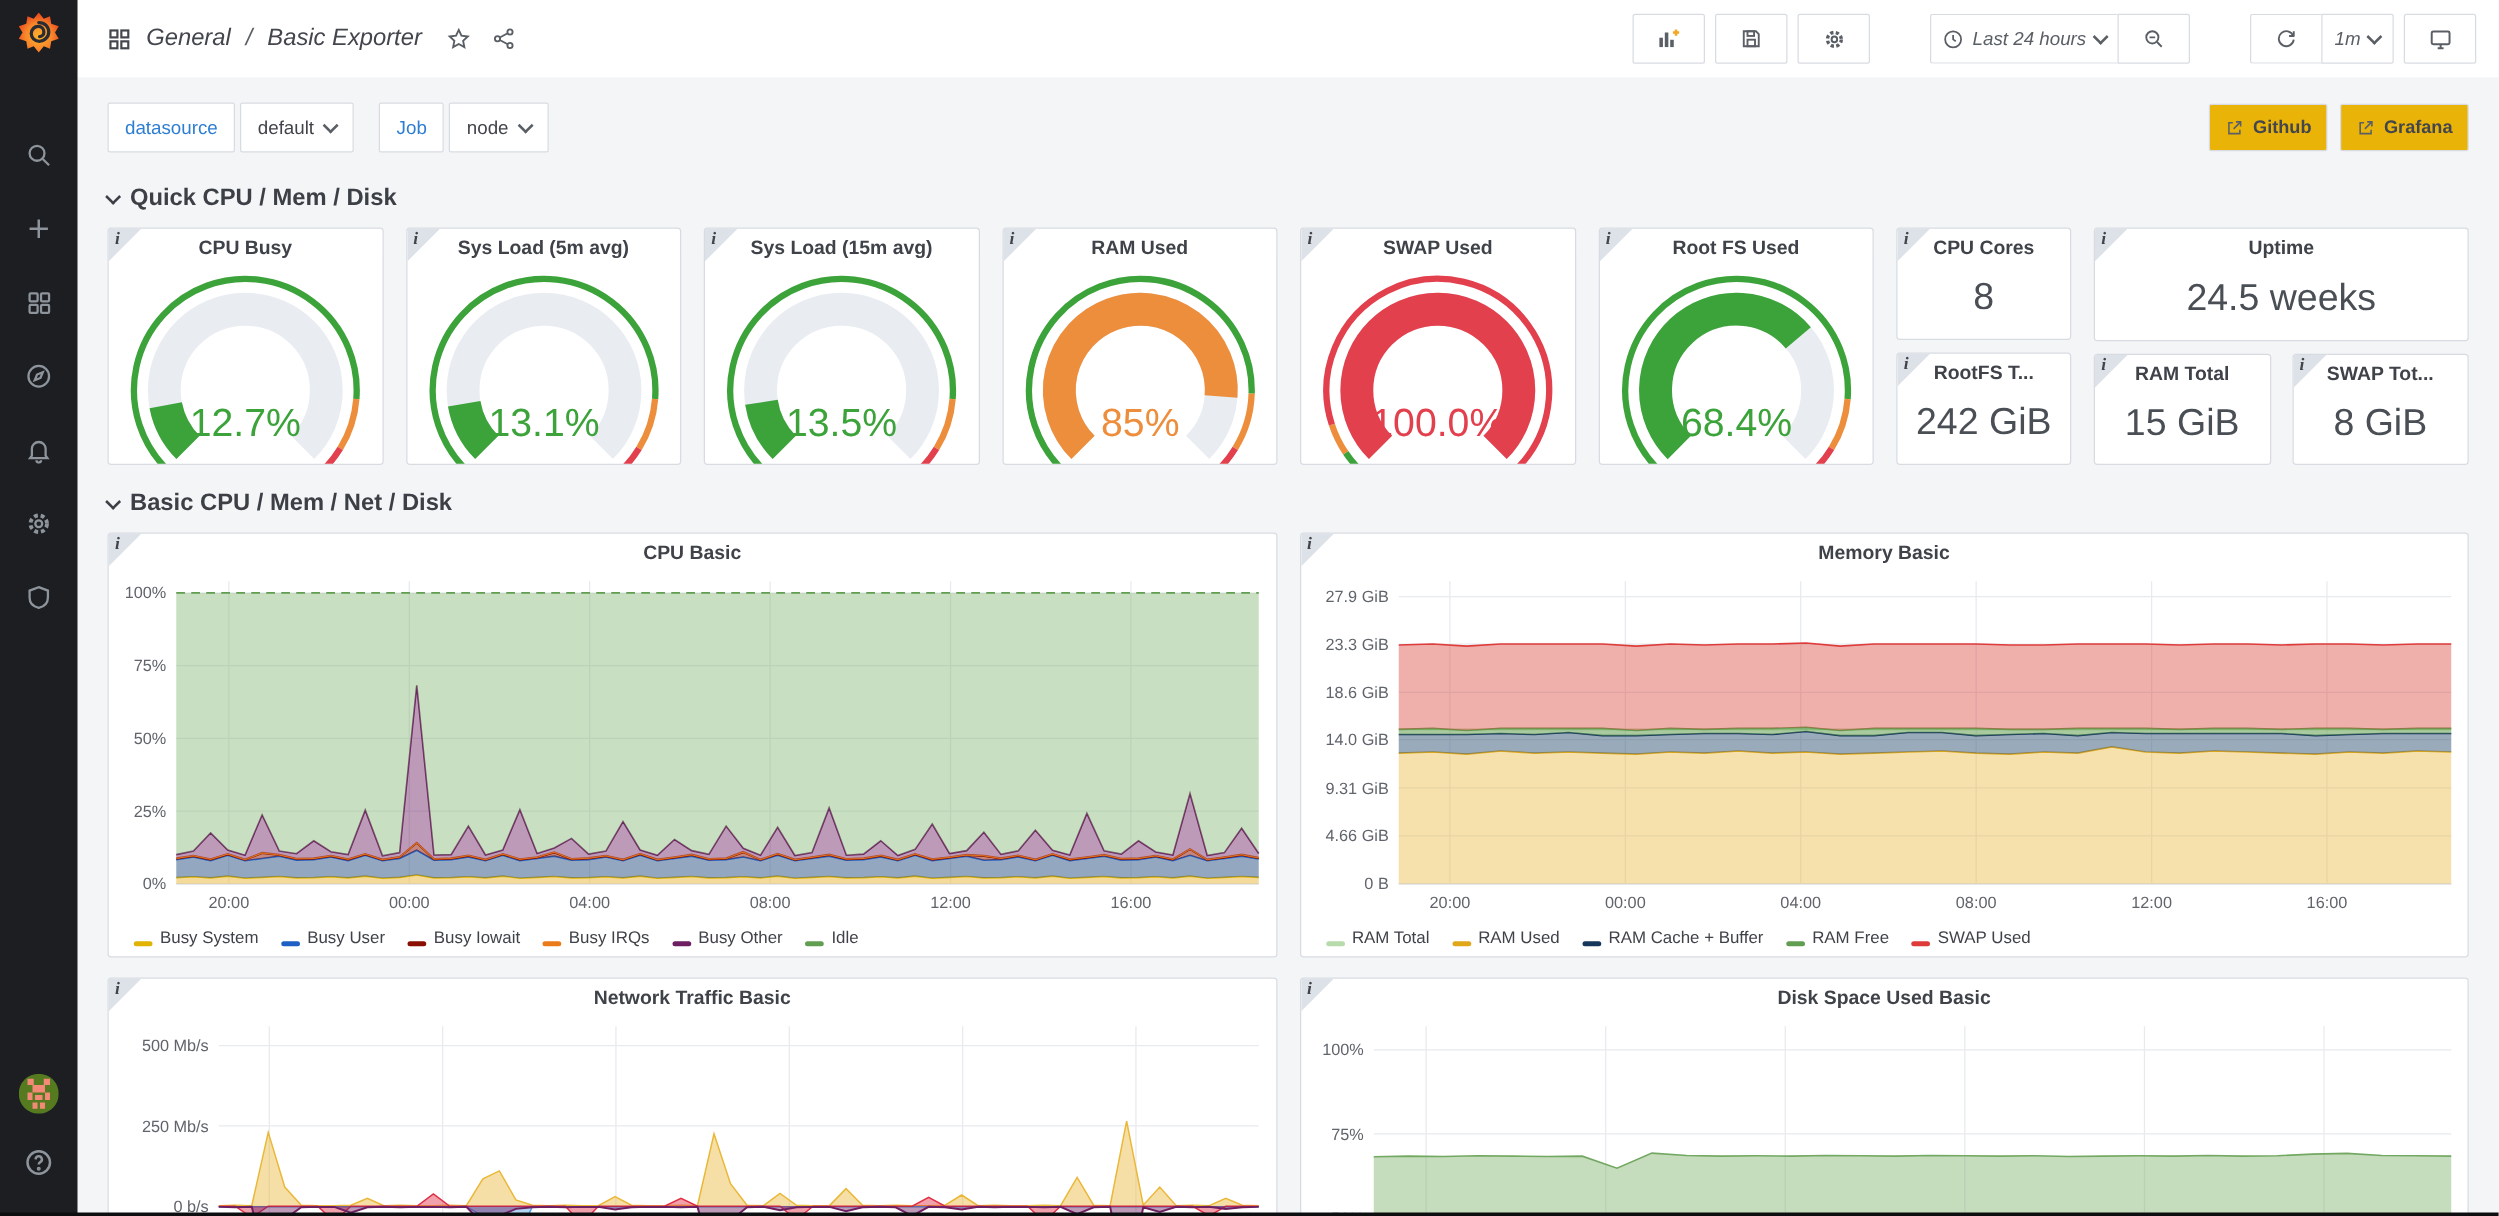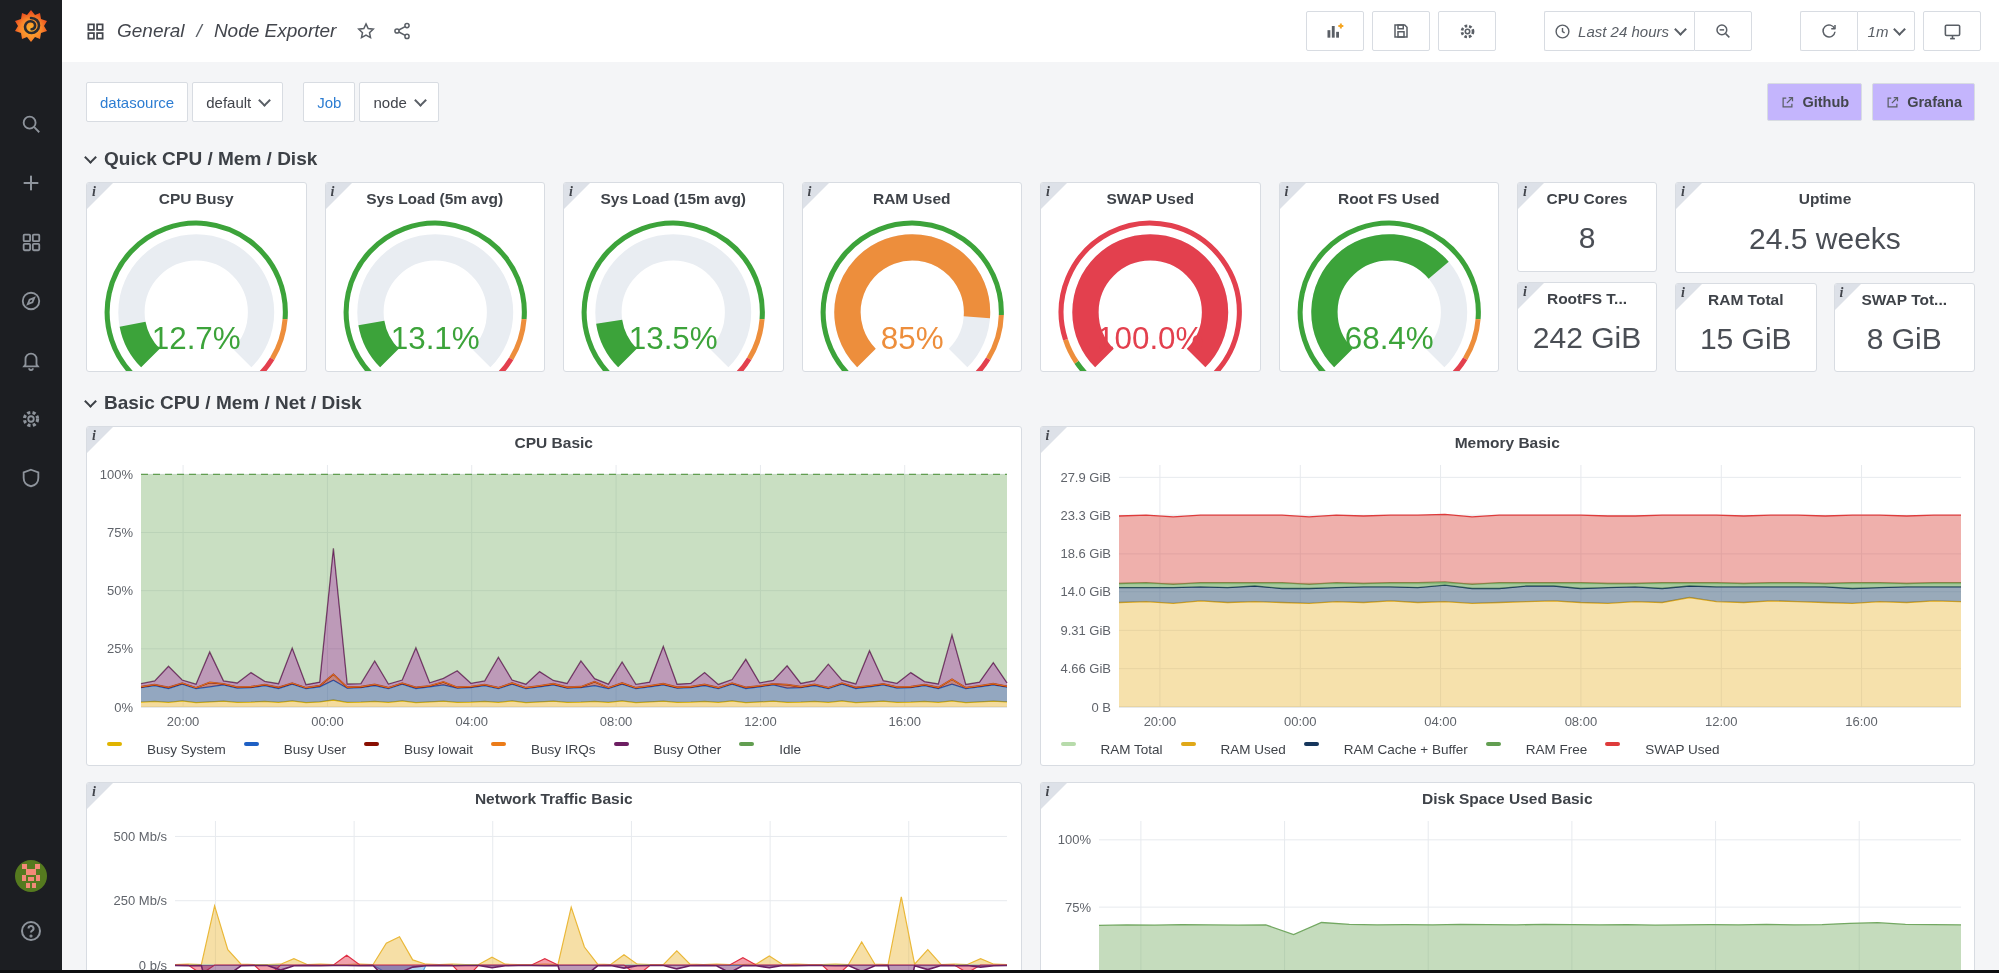--- a/index.html
+++ b/index.html
@@ -30,21 +30,21 @@
   
   .content{flex:1;background:#f4f5f7;padding:20px 24px 0 24px;overflow:hidden;}
   .filter-row{height:40px;display:flex;align-items:center;justify-content:space-between;margin-bottom:22px;}
   .filters{display:flex;align-items:center;gap:20px;}
   .fpair{display:flex;gap:4px;justify-content:center;}
   .fbox{height:38px;background:#fff;border:1px solid #d8dce2;border-radius:2px;display:flex;align-items:center;
         padding:0 13px;font-size:15px;cursor:pointer;}
   .fbox.flabel{color:#2d7dd2;}
   .fbox .chev{margin-left:9px;}
   .linkbtns{display:flex;gap:10px;}
-  .lbtn{height:36px;background:#c4b5fd;border:1px solid #d8dce2;border-radius:2px;display:flex;align-items:center;
+  .lbtn{height:36px;background:#eab308;border:1px solid #d8dce2;border-radius:2px;display:flex;align-items:center;
         gap:7px;padding:0 12px;font-size:14.5px;font-weight:600;color:#43464d;cursor:pointer;}
   .section-h{height:30px;display:flex;align-items:center;gap:9px;font-size:19px;font-weight:700;color:#3c4046;
              margin-bottom:8px;cursor:pointer;}
   .section-h .chev{border-color:#3c4046;margin-top:-3px;}
   
   .panel{background:#fff;border:1px solid #d8dce2;border-radius:3px;position:relative;overflow:hidden;
          display:flex;flex-direction:column;}
   .icorner{position:absolute;top:0;left:0;width:0;height:0;border-left:26px solid #dde1e8;
            border-bottom:26px solid transparent;cursor:pointer;z-index:2;}
   .ic-i{position:absolute;left:-21px;top:1px;font-family:"Liberation Serif",serif;font-style:italic;
@@ -58,21 +58,21 @@
   .statrow{display:flex;gap:17px;flex:1;}
   .statcol .panel{flex:1;}
   .stat-val{flex:1;display:flex;align-items:center;justify-content:center;font-size:30px;font-weight:500;
             color:#4a4e55;padding-bottom:10px;}
   .charts-grid{display:grid;grid-template-columns:1fr 1fr;gap:18px;margin-bottom:16px;}
   .chart-panel{height:338px;}
   .chart-panel.tall{height:352px;}
   .plot{flex:1;position:relative;}
   .plot svg{position:absolute;inset:0;}
   .legend{height:32px;display:flex;align-items:center;gap:18px;padding-left:20px;flex-shrink:0;}
-  .litem{display:flex;align-items:flex-start;gap:25px;font-size:13.5px;color:#3f4349;cursor:pointer;}
+  .litem{display:flex;align-items:flex-end;gap:6px;font-size:13.5px;color:#3f4349;cursor:pointer;}
   .lswatch{width:15px;height:4px;border-radius:2px;}
   .bottom-edge{position:absolute;left:0;right:0;bottom:0;height:3px;background:#0d0e10;z-index:9;}
 </style>
 </head>
 <body>
 
 <div class="app">
 
   <div class="sidebar">
     <svg class="logo" viewBox="0 0 42 42">
@@ -160,21 +160,21 @@
         <span class="cicon">
           <svg width="19" height="19" viewBox="0 0 24 24" fill="none" stroke="currentColor" stroke-width="2.2">
               <rect x="3" y="3" width="7" height="7"></rect>
               <rect x="14" y="3" width="7" height="7"></rect>
               <rect x="3" y="14" width="7" height="7"></rect>
               <rect x="14" y="14" width="7" height="7"></rect>
             </svg>
           </span>
         <span class="lbl">General</span>
         <span class="sep">/</span>
-        <span class="lbl">Node Exporter</span>
+        <span class="lbl">Basic Exporter</span>
         <span class="cicon" style="margin-left:8px;">
           <svg width="20" height="20" viewBox="0 0 24 24" fill="none" stroke="#5a5f66" stroke-width="1.8">
               <path d="M12 3.5l2.6 5.6 6.1.7-4.5 4.2 1.2 6-5.4-3-5.4 3 1.2-6-4.5-4.2 6.1-.7z"></path>
             </svg>
           </span>
         <span class="cicon" style="margin-left:4px;">
           <svg width="20" height="20" viewBox="0 0 24 24" fill="none" stroke="#5a5f66" stroke-width="1.8">
               <circle cx="18" cy="5.5" r="2.5"></circle>
               <circle cx="6" cy="12" r="2.5"></circle>
               <circle cx="18" cy="18.5" r="2.5"></circle>

